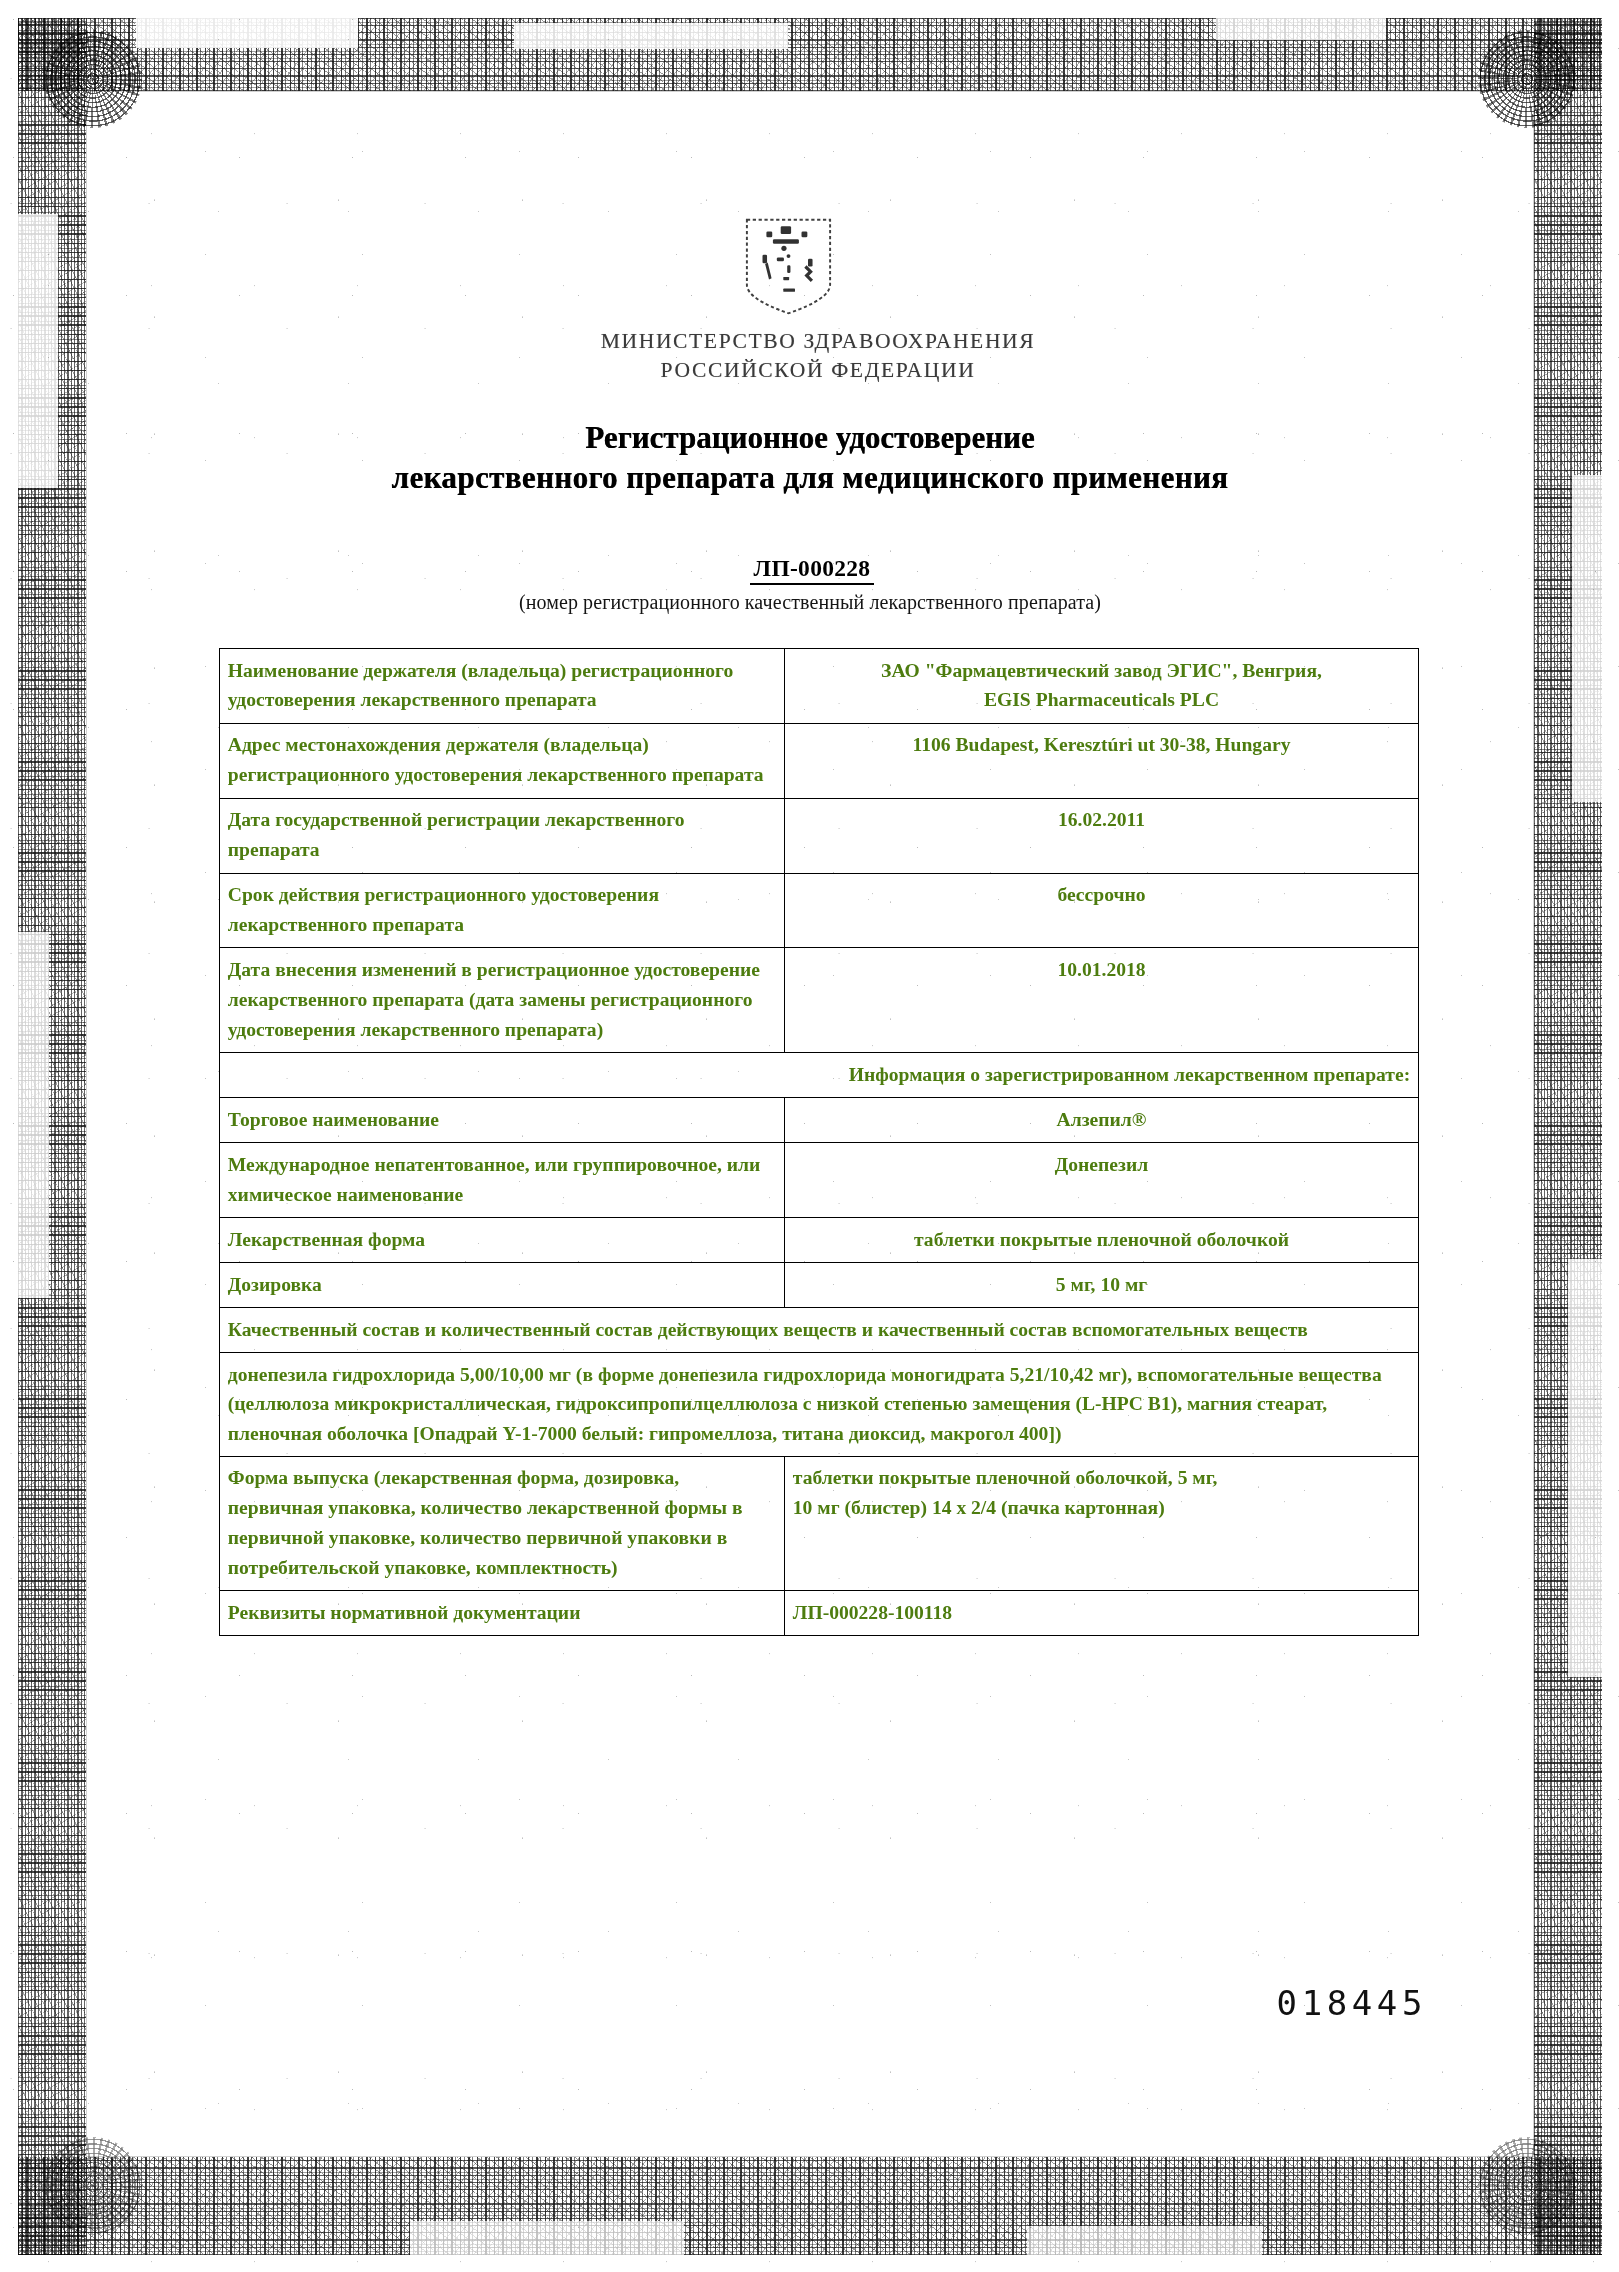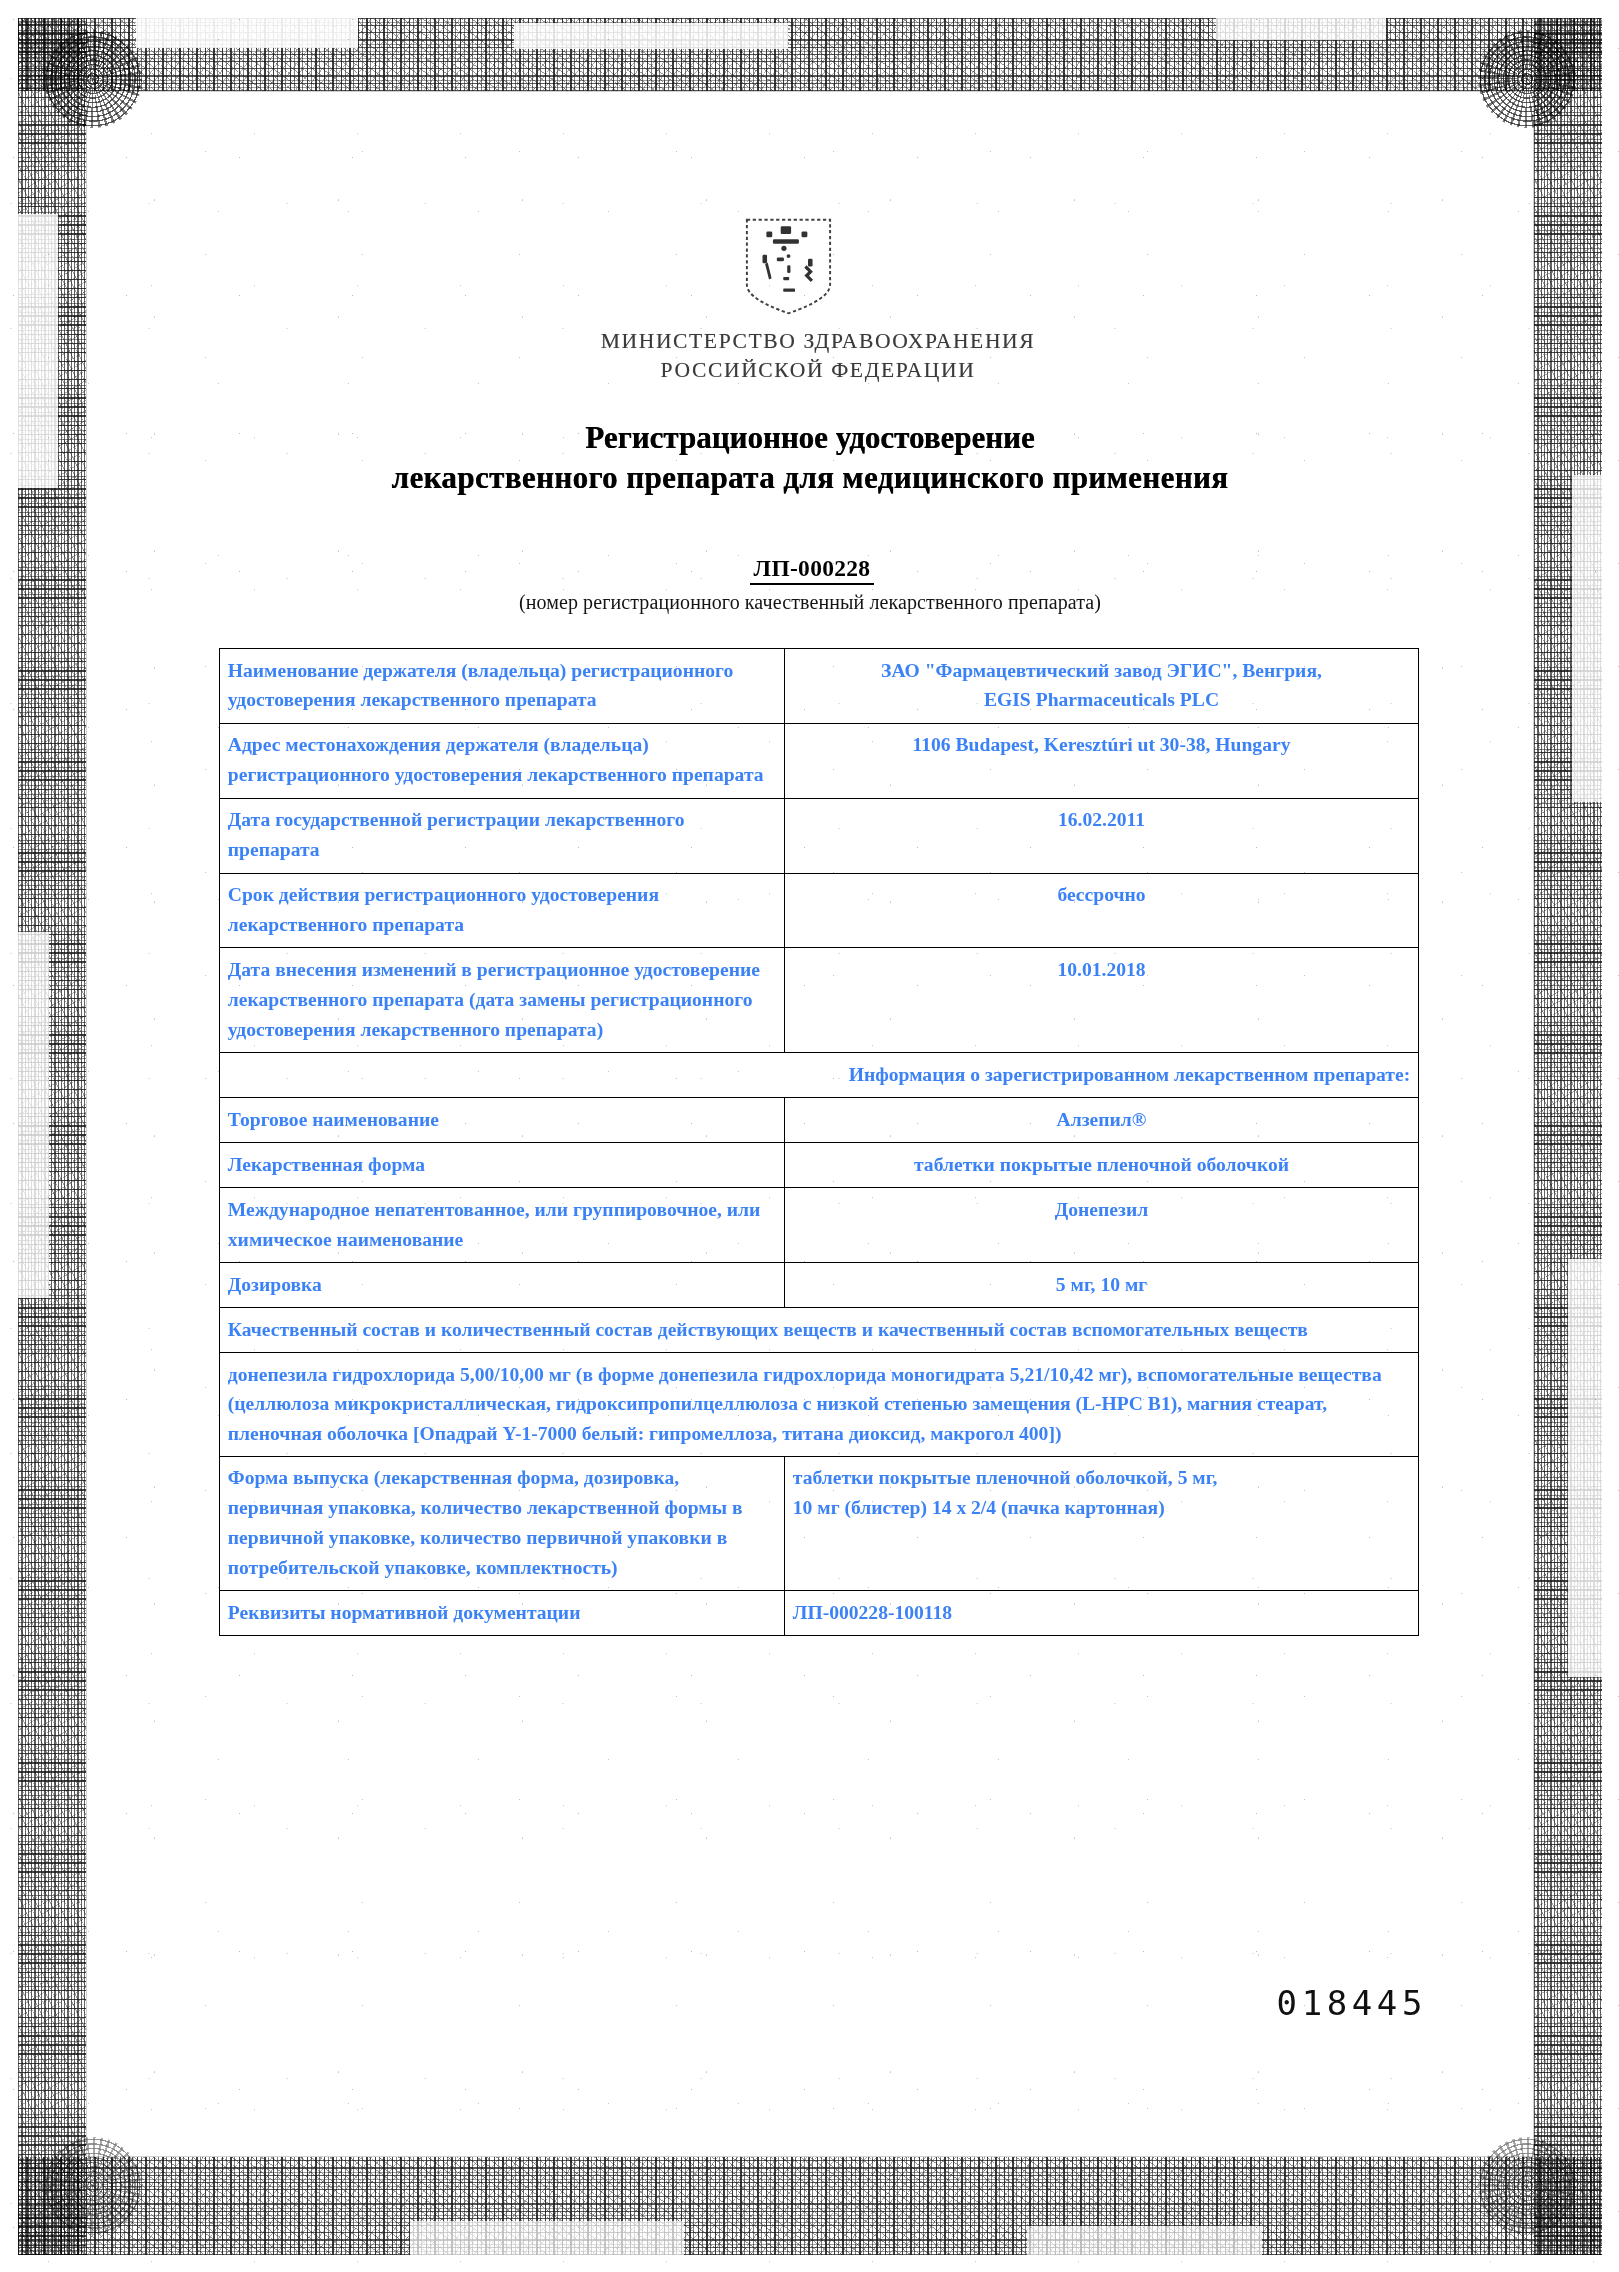--- a/index.html
+++ b/index.html
@@ -204,21 +204,21 @@
     border-collapse: collapse;
     table-layout: fixed;
     font-size: 19.6px;
     line-height: 1.52;
   }
   table.reg td {
     border: 1.3px solid #000;
     padding: 6.5px 7.8px 7.8px 7.8px;
     vertical-align: top;
     font-weight: 700;
-    color: #3b82f6;
+    color: #4d7c0f;
   }
   col.c-lbl { width: 565px; }
   col.c-val { width: auto; }
 
   td.label   { font-weight: 700; }
   td.value   { font-weight: 700; text-align: center; vertical-align: middle; }
   td.value-l { font-weight: 700; text-align: left; vertical-align: top; }
   td.section {
     text-align: right;
     font-weight: 700;
@@ -355,27 +355,27 @@
           <tr>
             <td class="section" colspan="2">Информация о зарегистрированном лекарственном препарате:</td>
           </tr>
 
           <tr>
             <td class="label">Торговое наименование</td>
             <td class="value">Алзепил®</td>
           </tr>
 
           <tr>
+            <td class="label">Международное непатентованное, или группировочное, или химическое наименование</td>
+            <td class="value">Донепезил</td>
+          </tr>
+
+          <tr>
             <td class="label">Лекарственная форма</td>
             <td class="value">таблетки покрытые пленочной оболочкой</td>
-          </tr>
-
-          <tr>
-            <td class="label">Международное непатентованное, или группировочное, или химическое наименование</td>
-            <td class="value">Донепезил</td>
           </tr>
 
           <tr>
             <td class="label">Дозировка</td>
             <td class="value">5 мг, 10 мг</td>
           </tr>
 
           <tr>
             <td class="full" colspan="2">Качественный состав и количественный состав действующих веществ и качественный состав вспомогательных веществ</td>
           </tr>

